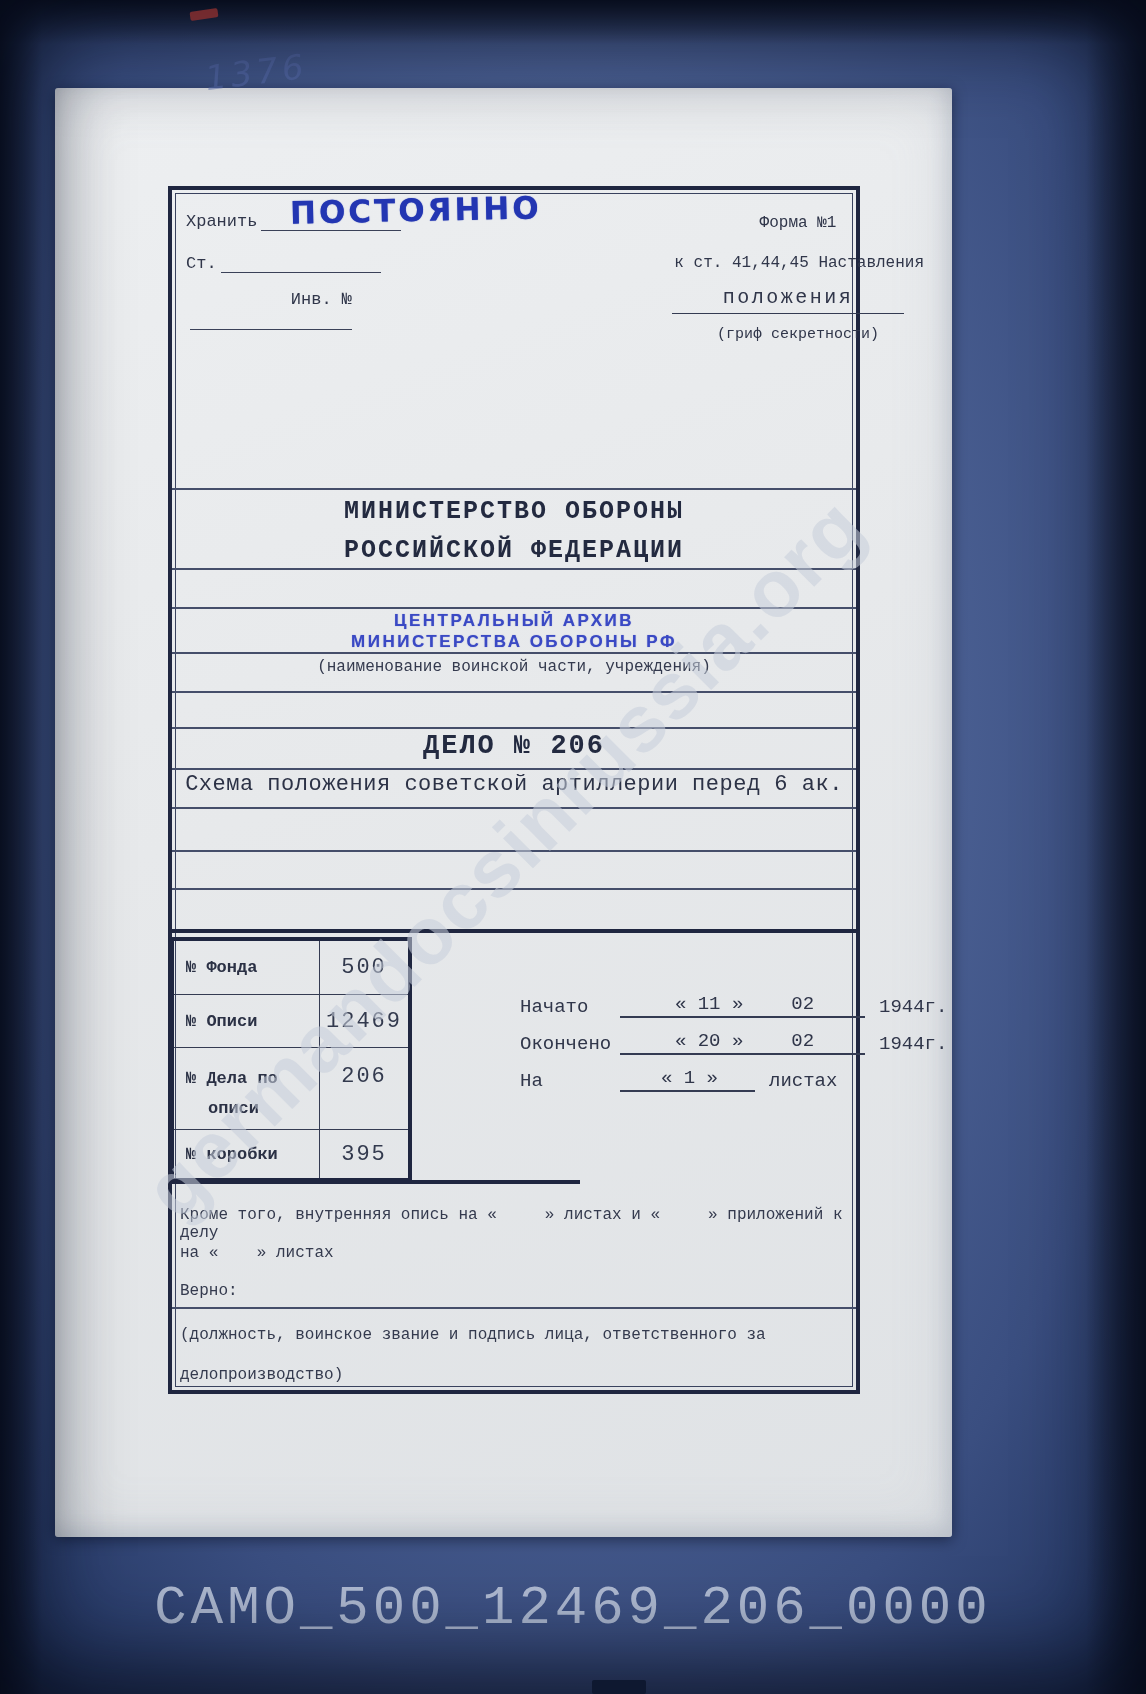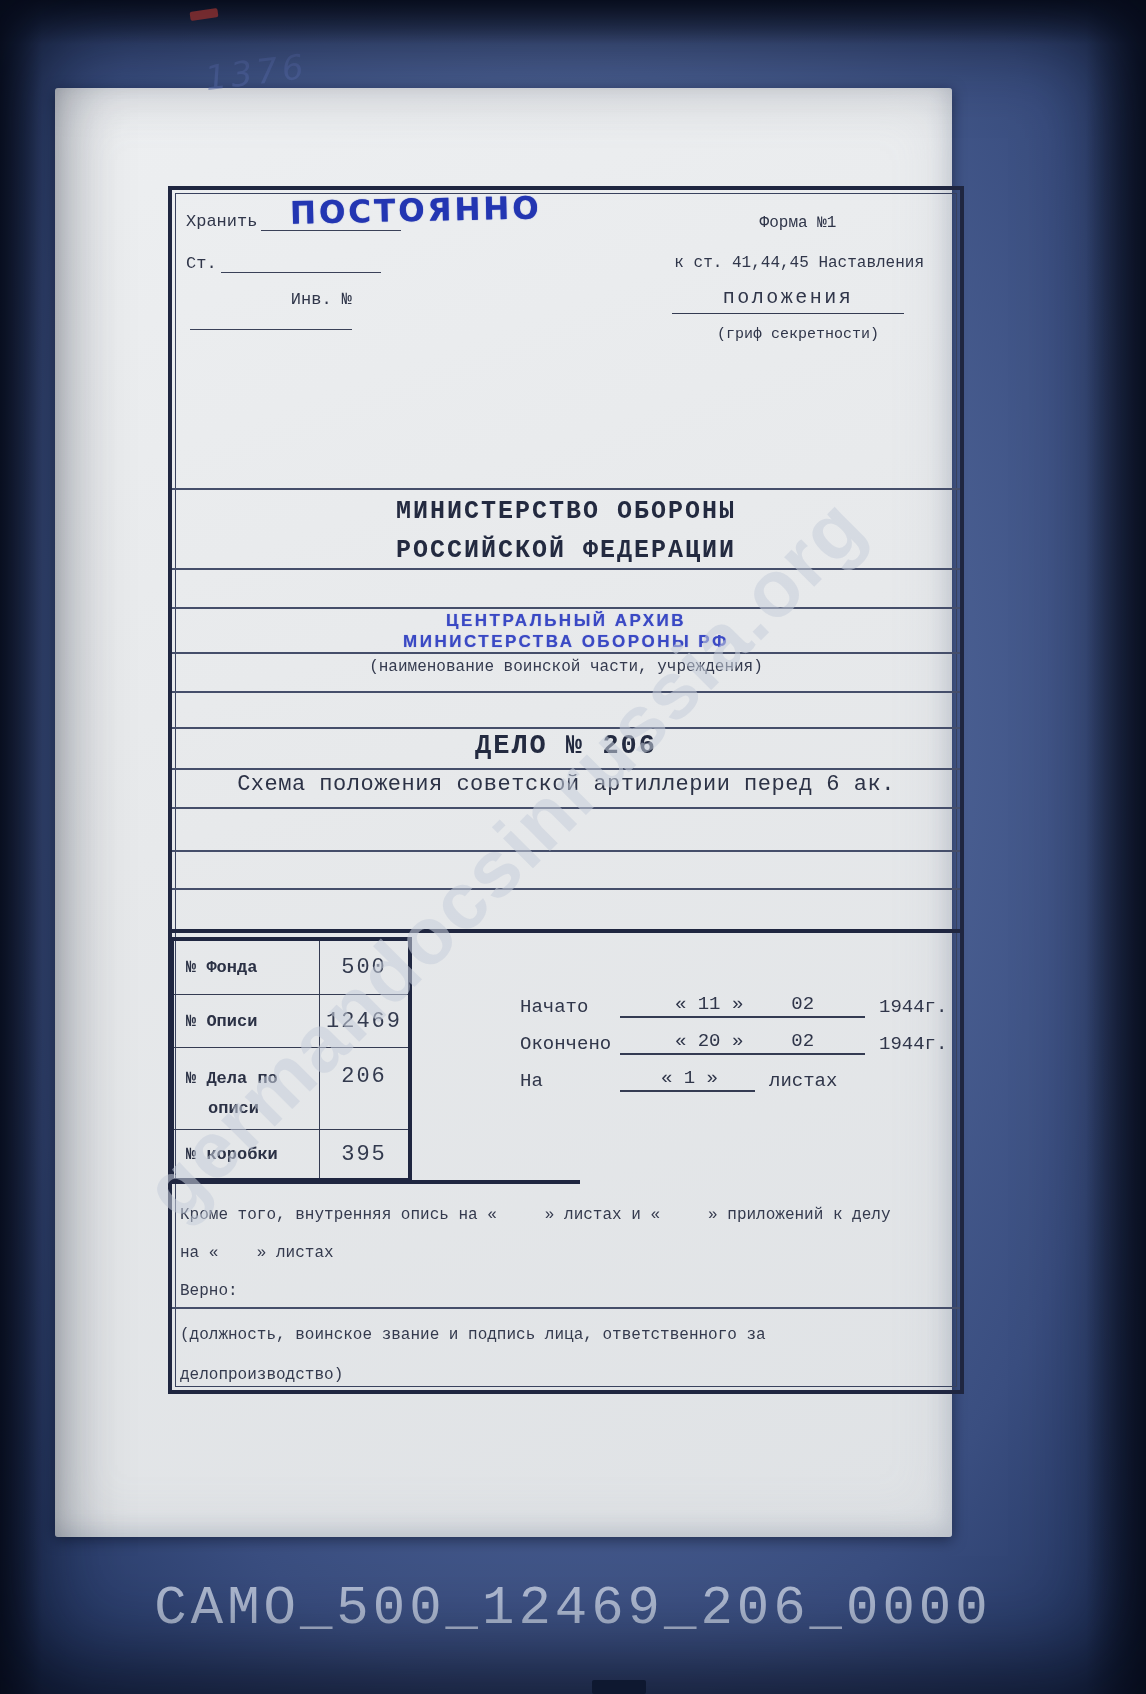--- a/index.html
+++ b/index.html
@@ -16,21 +16,21 @@
   .paper{position:absolute;left:55px;top:88px;width:897px;height:1449px;
     background:linear-gradient(160deg,#edeff1 0%,#e7e9eb 45%,#dfe2e5 100%);
     border-radius:3px;box-shadow:0 3px 14px rgba(5,10,25,.5), inset 0 0 60px rgba(140,150,168,.22), inset -6px -8px 18px rgba(120,132,152,.25);}
   .handwriting{position:absolute;left:205px;top:52px;z-index:4;
     font-family:"DejaVu Sans",sans-serif;font-style:italic;font-size:34px;
     color:rgba(90,110,175,.5);transform:rotate(-7deg);letter-spacing:4px;}
   .watermark{position:absolute;left:450px;top:770px;transform:translate(-50%,-50%) rotate(-45deg);
     white-space:nowrap;font-family:"Liberation Sans",sans-serif;font-size:80px;font-weight:bold;
     color:rgba(199,206,219,.55);letter-spacing:2px;z-index:3;pointer-events:none;}
 
-  .frame{position:absolute;left:113px;top:98px;width:796px;height:1208px;
+  .frame{position:absolute;left:113px;top:98px;width:692px;height:1208px;
     border:4px solid #1f2640;box-sizing:border-box;z-index:2;}
   .frame-inner{position:absolute;inset:3px;border:1px solid #39425e;pointer-events:none;}
   .row-label{position:absolute;display:flex;align-items:flex-end;font-size:17px;color:#30364a;}
   .fill-line{display:inline-block;border-bottom:1.5px solid #3a4158;margin-left:4px;height:20px;}
 
   .stamp-permanent{position:absolute;left:118px;top:2px;font-family:"DejaVu Sans",sans-serif;
     font-weight:bold;font-size:31px;letter-spacing:3px;color:#2336b2;transform:rotate(-1.2deg);
     text-shadow:0 0 1px rgba(35,54,178,.8);}
 
   .hdr-right{position:absolute;left:480px;width:252px;text-align:center;font-size:16px;color:#30364a;margin-left:20px;}

